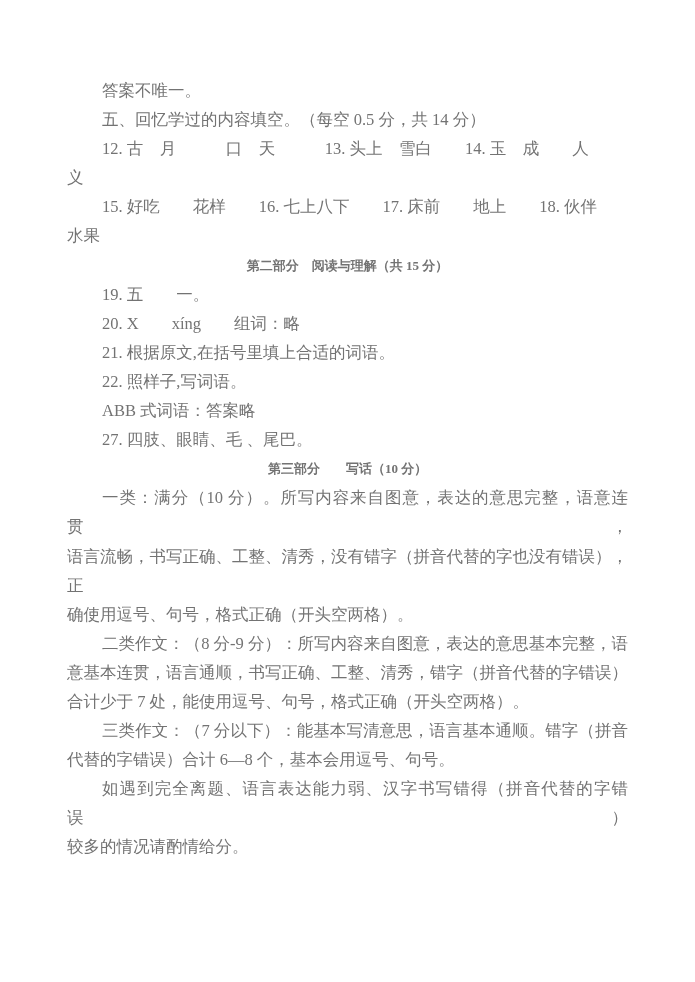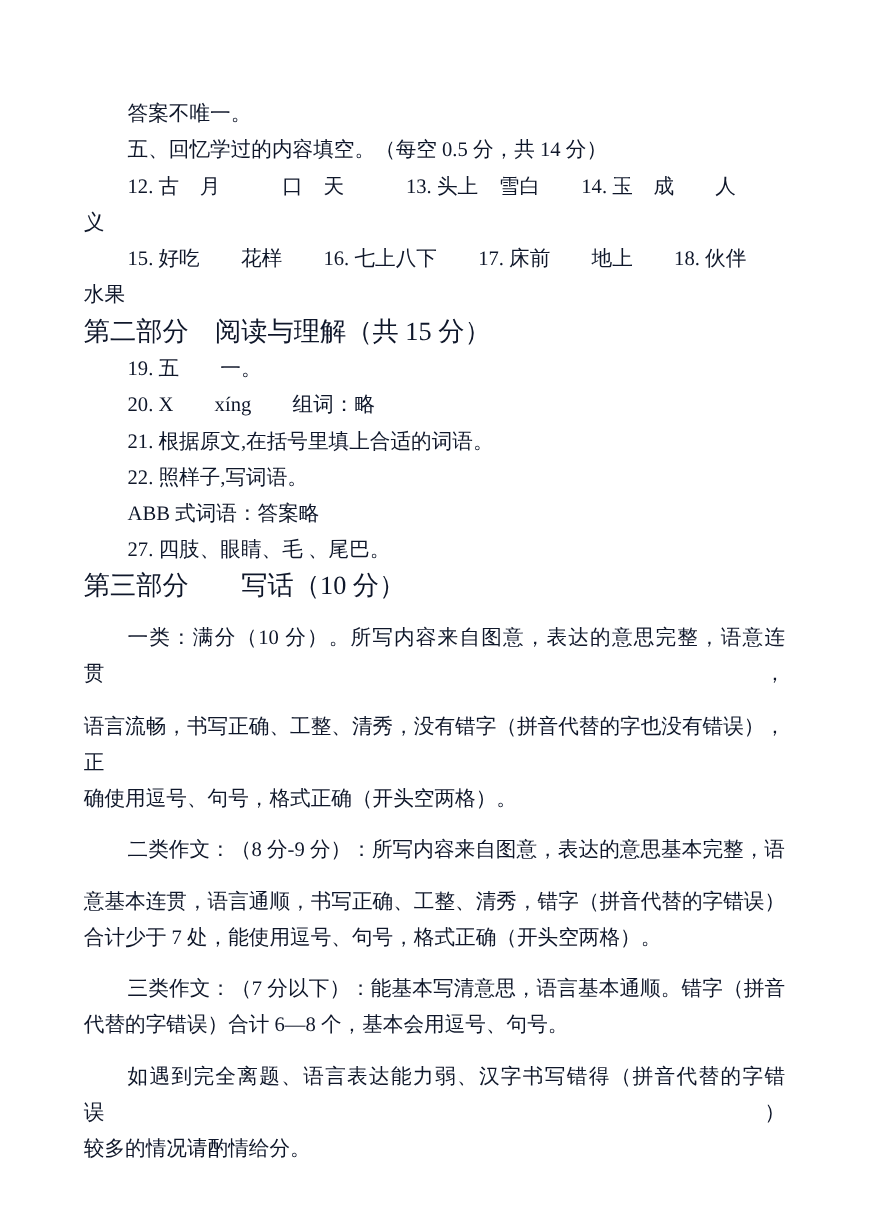--- a/index.html
+++ b/index.html
@@ -7,50 +7,49 @@
     padding: 0;
     background: #ffffff;
   }
   .page {
     position: relative;
     width: 695px;
     height: 982px;
     background: #ffffff;
     overflow: hidden;
     font-family: "Liberation Serif", "DejaVu Serif", serif;
-    color: #0f172a;
+    color: #737373;
   }
   .text-block {
     position: absolute;
     left: 67px;
     top: 76px;
     width: 561px;
   }
   .ln {
     margin: 0;
     padding: 0;
     font-size: 16.5px;
     line-height: 29.1px;
     white-space: pre-wrap;
     text-align: left;
   }
   .ind {
     text-indent: 35px;
   }
   .heading {
-    text-align: left;
-    font-weight: normal;
-    font-size: 21px;
+    text-align: center;
+    font-weight: bold;
+    font-size: 13px;
     text-indent: 0;
   }
   .fill {
     text-align: justify;
     text-align-last: justify;
     text-justify: inter-character;
-    margin-top: 12px;
   }
 </style>
 </head>
 <body>
 
 <div class="page">
   <div class="text-block">
     <p class="ln ind">答案不唯一。</p>
     <p class="ln ind">五、回忆学过的内容填空。（每空 0.5 分，共 14 分）</p>
     <p class="ln ind">12. 古　月　　　口　天　　　13. 头上　雪白　　14. 玉　成　　人　　义</p>

